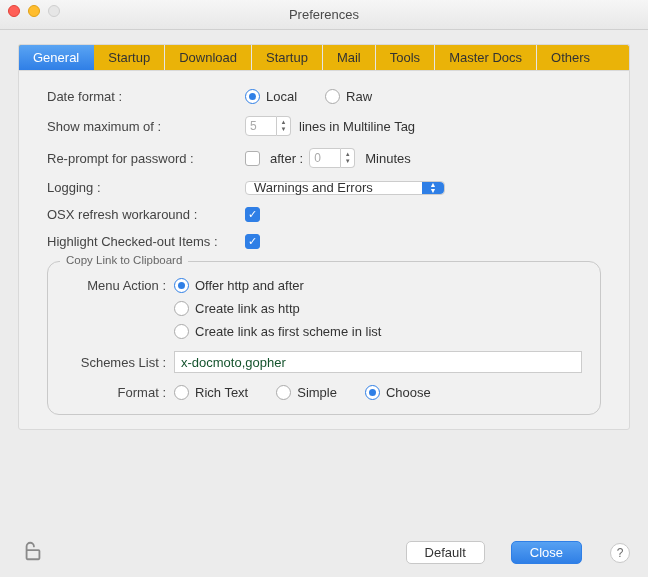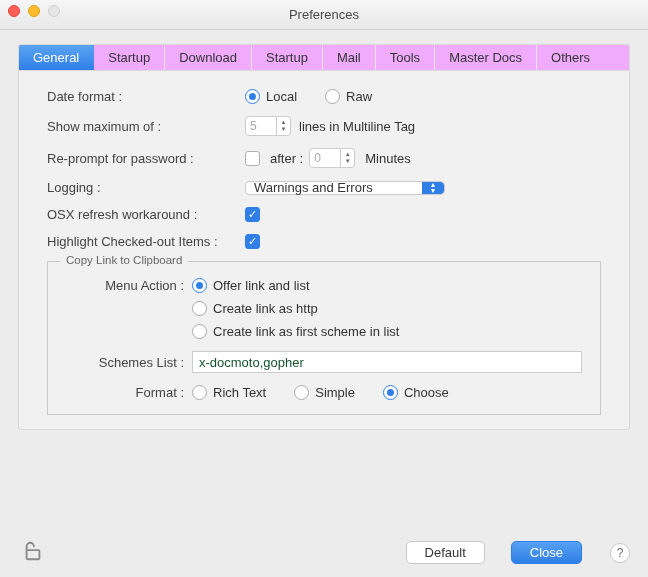--- a/index.html
+++ b/index.html
@@ -29,21 +29,21 @@
   .titlebar-title { font-size: 13px; color:#4a4a4a; }
   .content { padding: 14px 18px 14px 18px; }
   .panel {
     background:#f1f1f1;
     border:1px solid #d9d9d9;
     border-radius:0 0 3px 3px;
     padding: 18px 28px 14px 28px;
   }
   .tabs {
     display:flex;
-    background:#f0abfc;
+    background:#eab308;
     border:1px solid #d9d9d9;
     border-bottom:none;
     border-radius:3px 3px 0 0;
     overflow:hidden;
   }
   .tab {
     padding:5px 14px;
     font-size:13px;
     color:#333;
     border-right:1px solid #e5e5e5;
@@ -101,22 +101,22 @@
     position:relative;min-width:200px;padding:0 28px 0 8px;
     cursor:pointer;
   }
   .select .caret {
     position:absolute;right:0;top:0;width:22px;height:100%;
     background:#2f7fe6;border-radius:0 4px 4px 0;
     display:flex;flex-direction:column;align-items:center;justify-content:center;
     color:#fff;font-size:7px;line-height:6px;
   }
   .fieldset {
-    border:1px solid #c9c9c9;border-radius:0;
-    padding:16px 18px 14px 36px;margin-top:6px;
+    border:1px solid #c9c9c9;border-radius:12px;
+    padding:16px 18px 14px 18px;margin-top:6px;
     position:relative;
   }
   .fieldset .legend {
     position:absolute;top:-8px;left:12px;background:#f1f1f1;
     padding:0 6px;font-size:11.5px;color:#666;
   }
   .fieldset .row .label { width:108px; text-align:right; padding-right:8px;}
   .text-input {
     background:#fff;border:1px solid #ccc;border-radius:0;
     height:22px;padding:0 6px;font-size:13px;color:#14532d;
@@ -217,21 +217,21 @@
     </div>
 
 
     <div class="fieldset">
       <span class="legend">Copy Link to Clipboard</span>
 
       <div class="row">
         <span class="label">Menu Action :</span>
         <label class="radio-label" style="margin-right:0">
           <span class="radio checked"></span>
-          <span>Offer link and list</span>
+          <span>Offer http and after</span>
         </label>
       </div>
       <div class="row" style="margin-top:-4px">
         <span class="label"></span>
         <label class="radio-label" style="margin-right:0">
           <span class="radio"></span>
           <span>Create link as http</span>
         </label>
       </div>
       <div class="row" style="margin-top:-4px">

